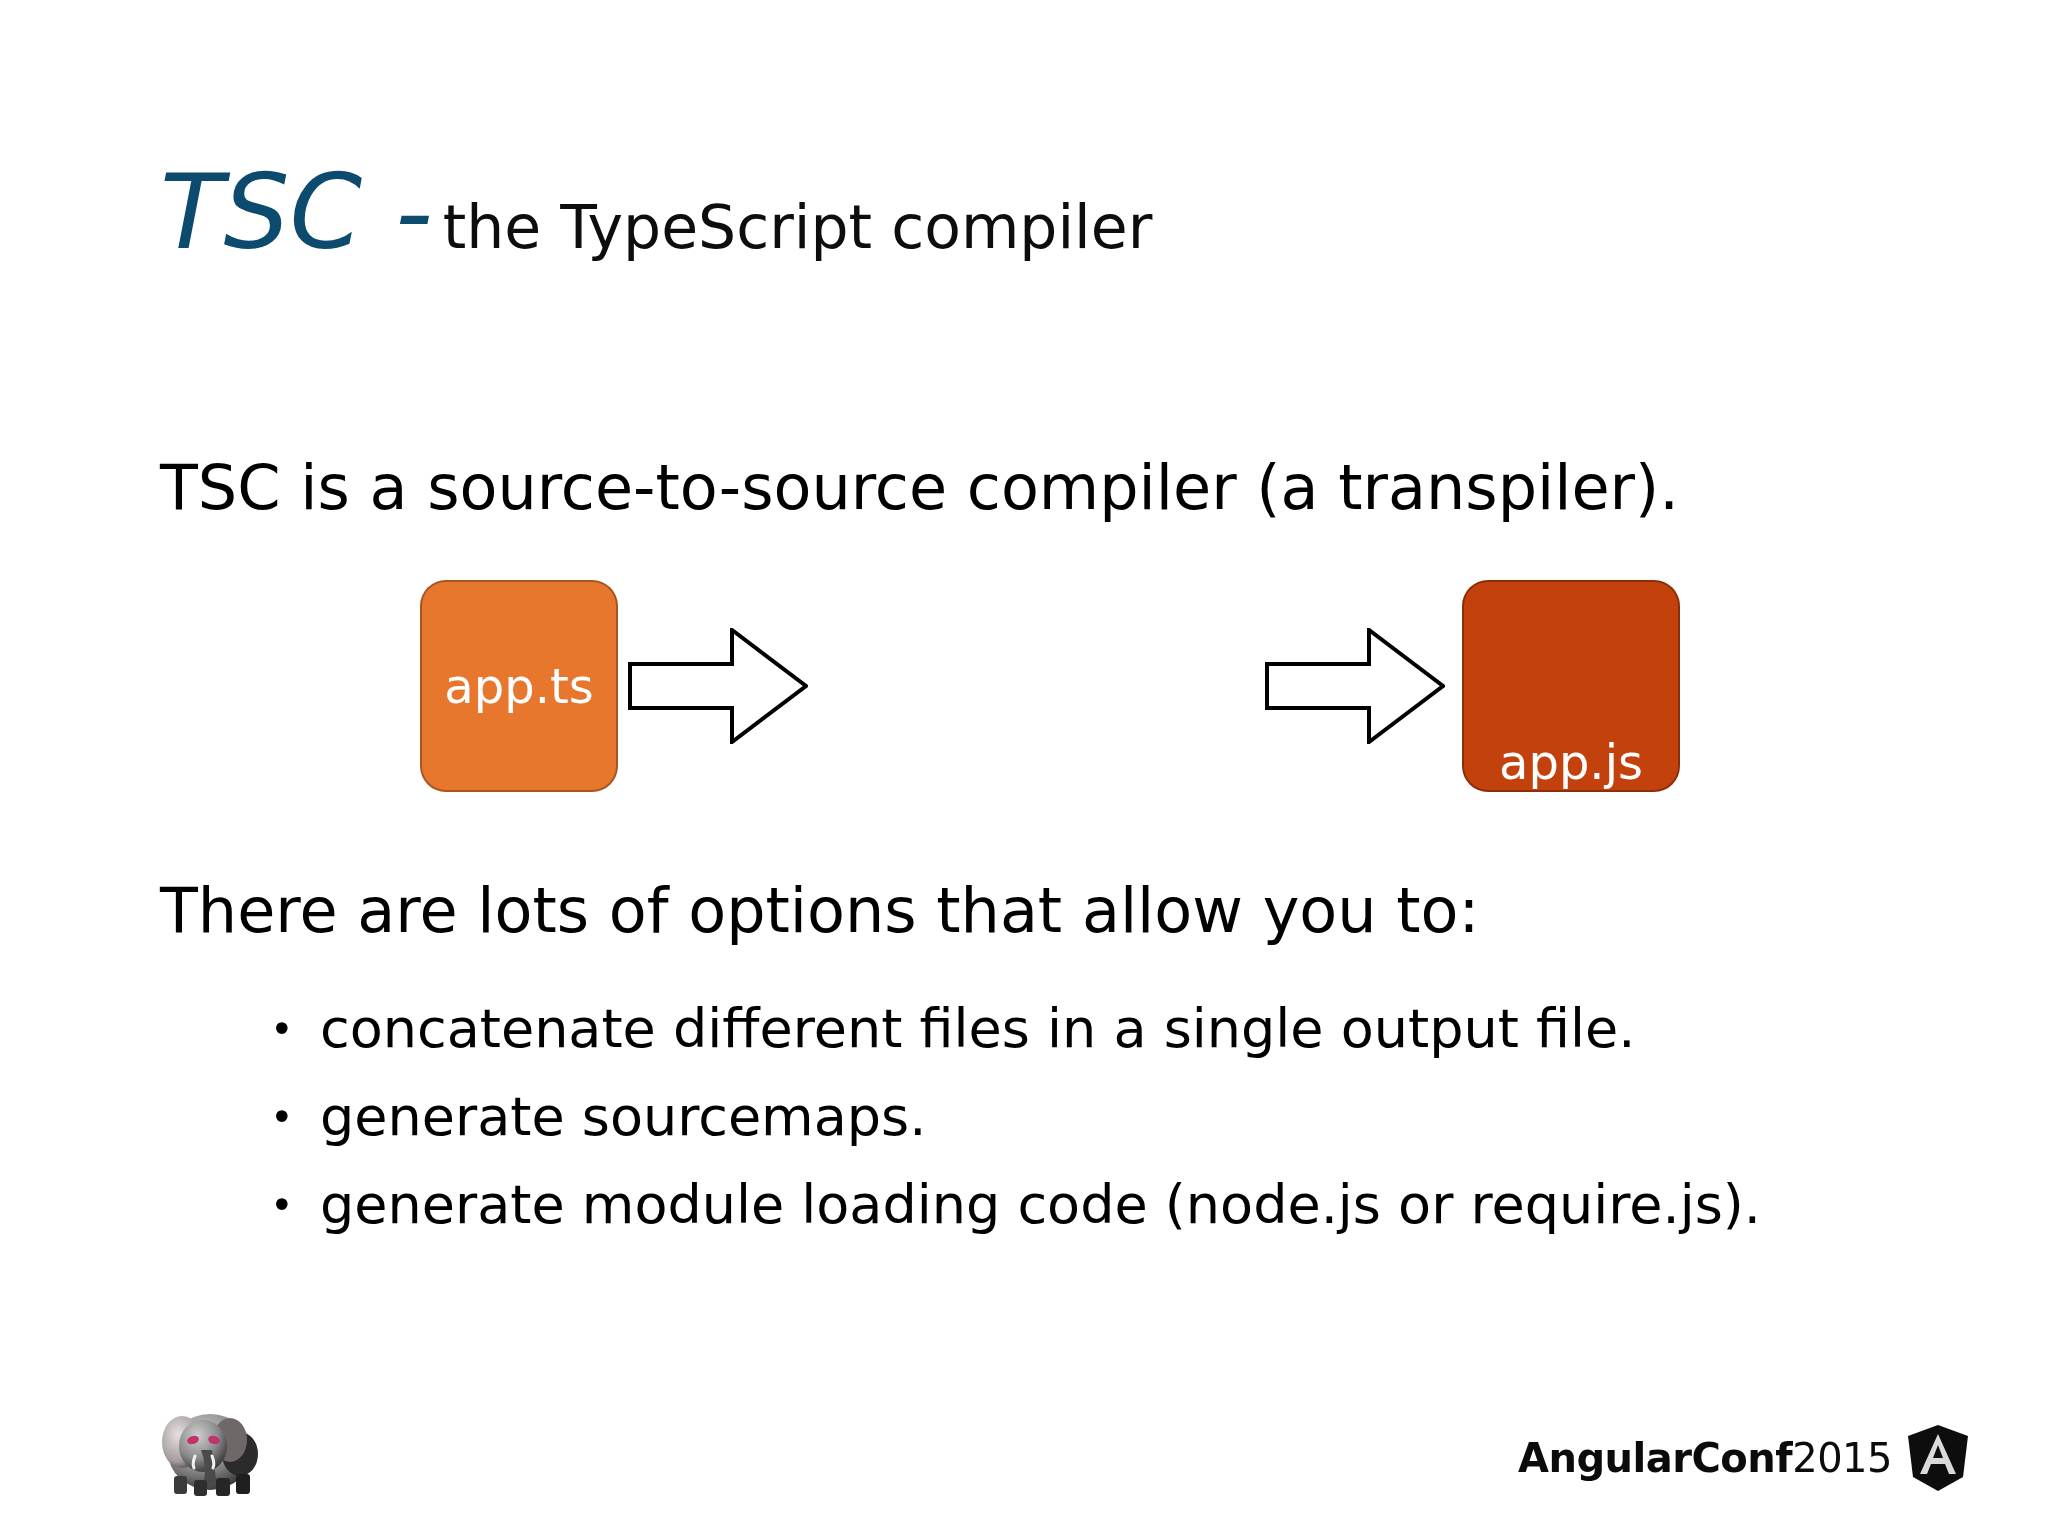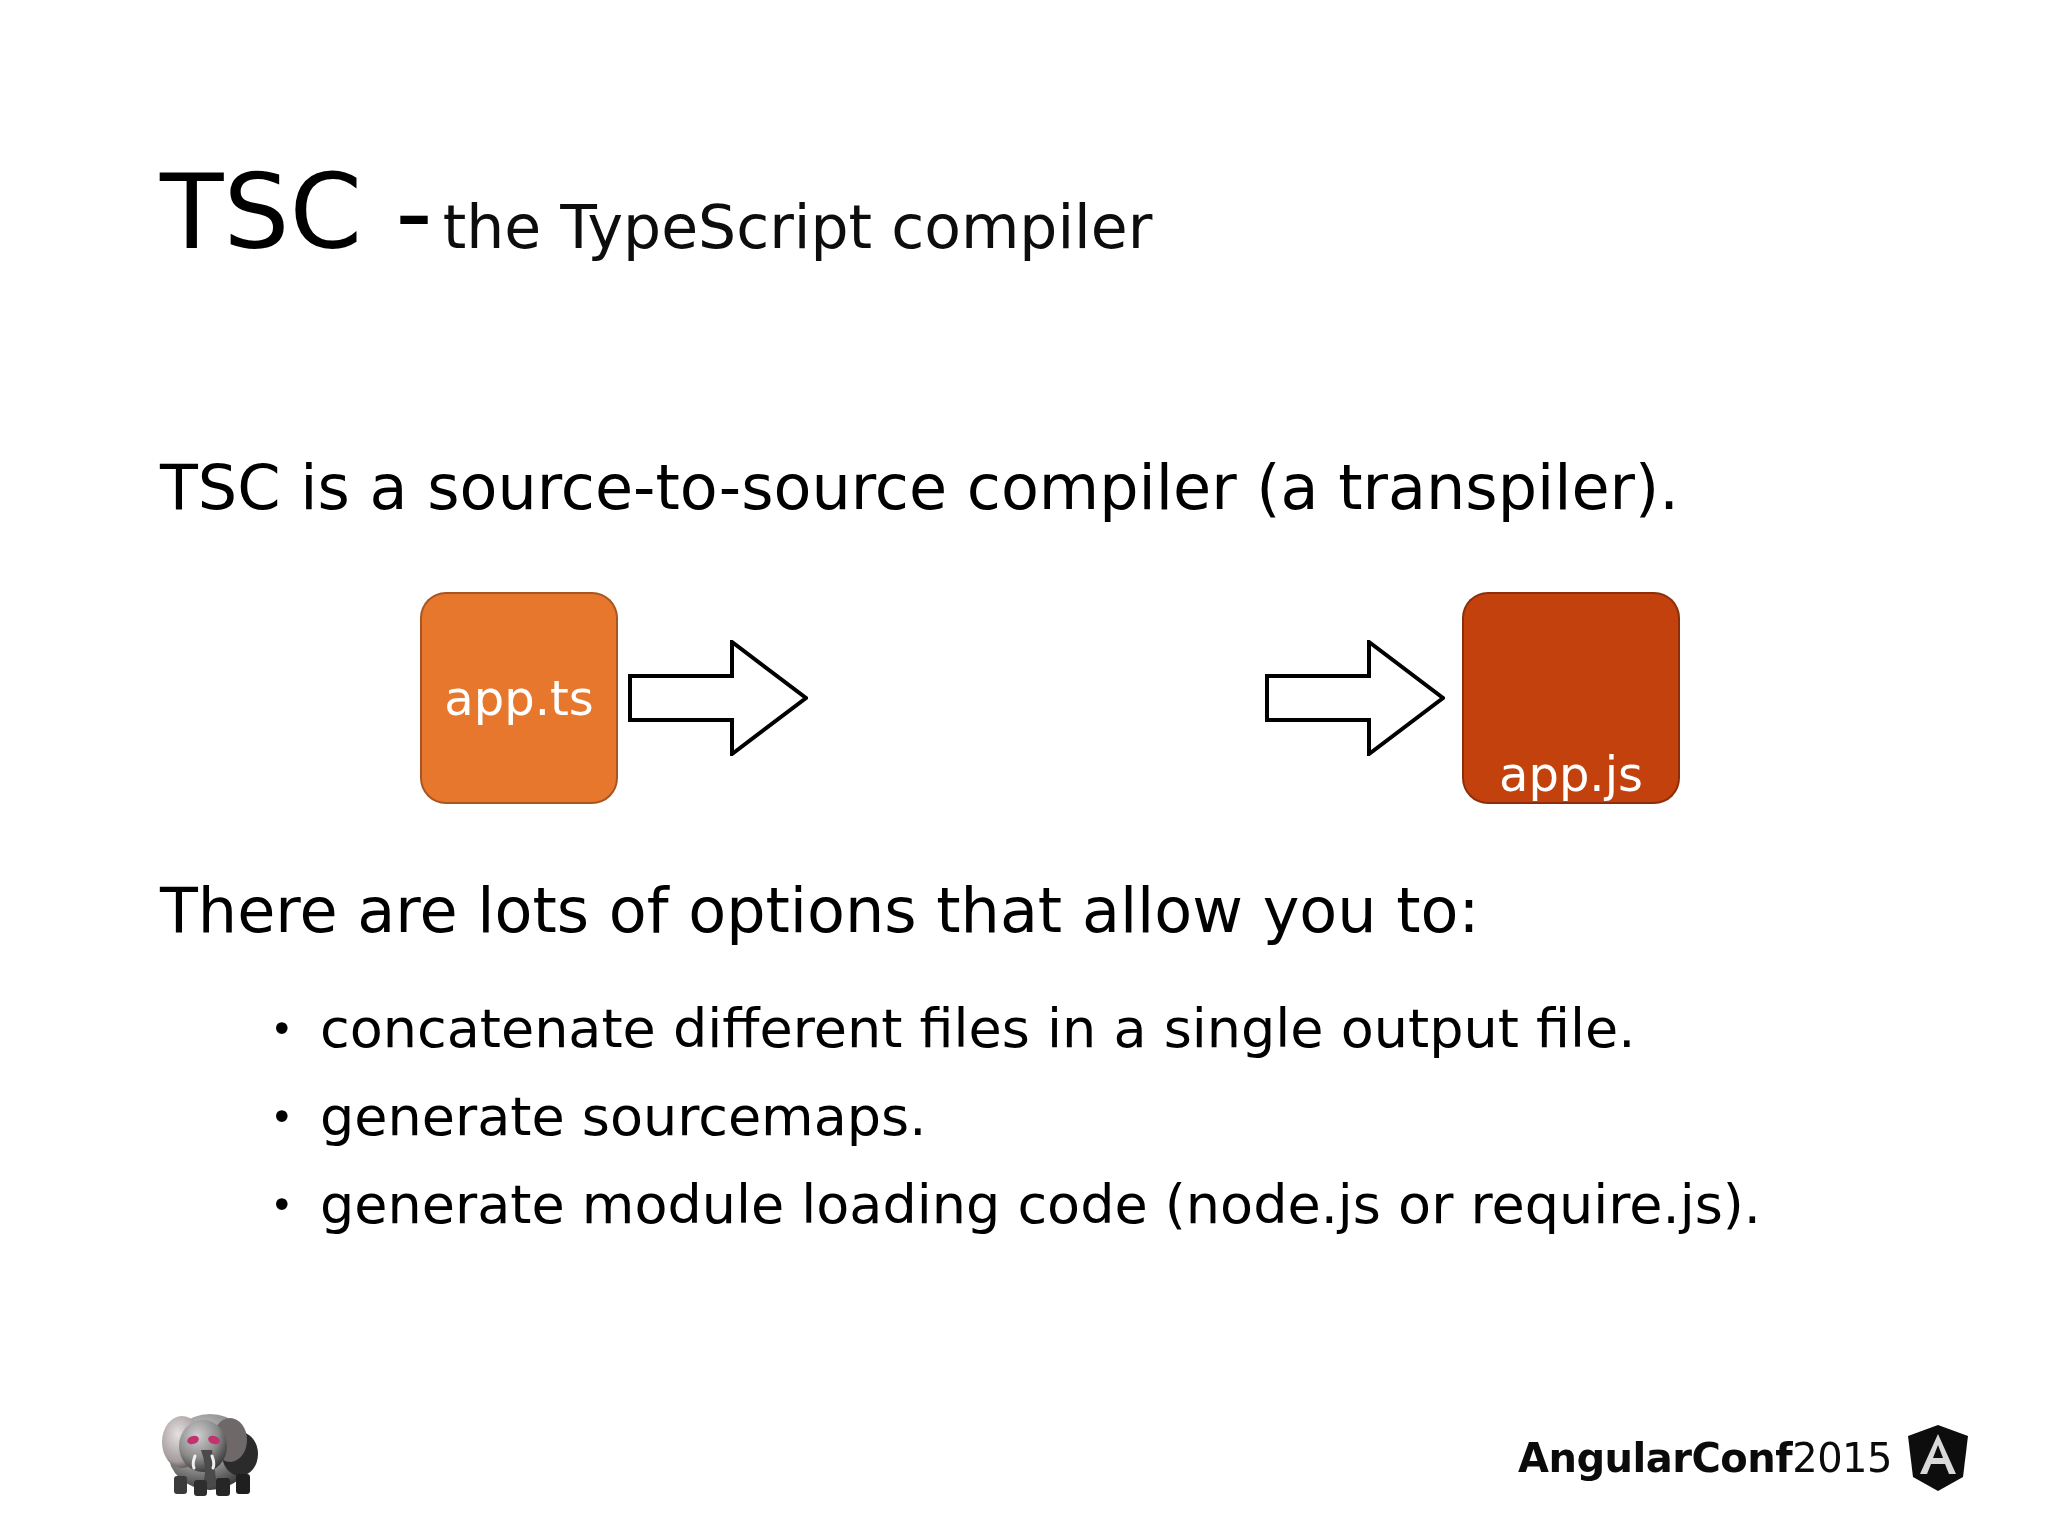--- a/index.html
+++ b/index.html
@@ -25,22 +25,23 @@
     position: absolute;
     left: 160px;
     top: 160px;
     width: 1760px;
     white-space: nowrap;
     line-height: 1;
   }
   .title-main {
     font-size: 104px;
     font-weight: 400;
-    color: #000000;
+    color: #0c4a6e;
     letter-spacing: 0px;
+    font-style: italic;
   }
   .title-sub {
     font-size: 60px;
     font-weight: 400;
     color: #0d0d0d;
     letter-spacing: 0px;
     margin-left: 10px;
     margin-top: 48px;
   }
 
@@ -92,21 +93,21 @@
     top: 0;
     font-size: 40px;
     line-height: 88px;
     color: #000000;
   }
 
   
   .diagram {
     position: absolute;
     left: 420px;
-    top: 592px;
+    top: 580px;
     width: 1072px;
     height: 212px;
   }
   .node {
     position: absolute;
     top: 0;
     height: 212px;
     border-radius: 26px;
     border: 2px solid rgba(0,0,0,0.28);
     display: flex;

